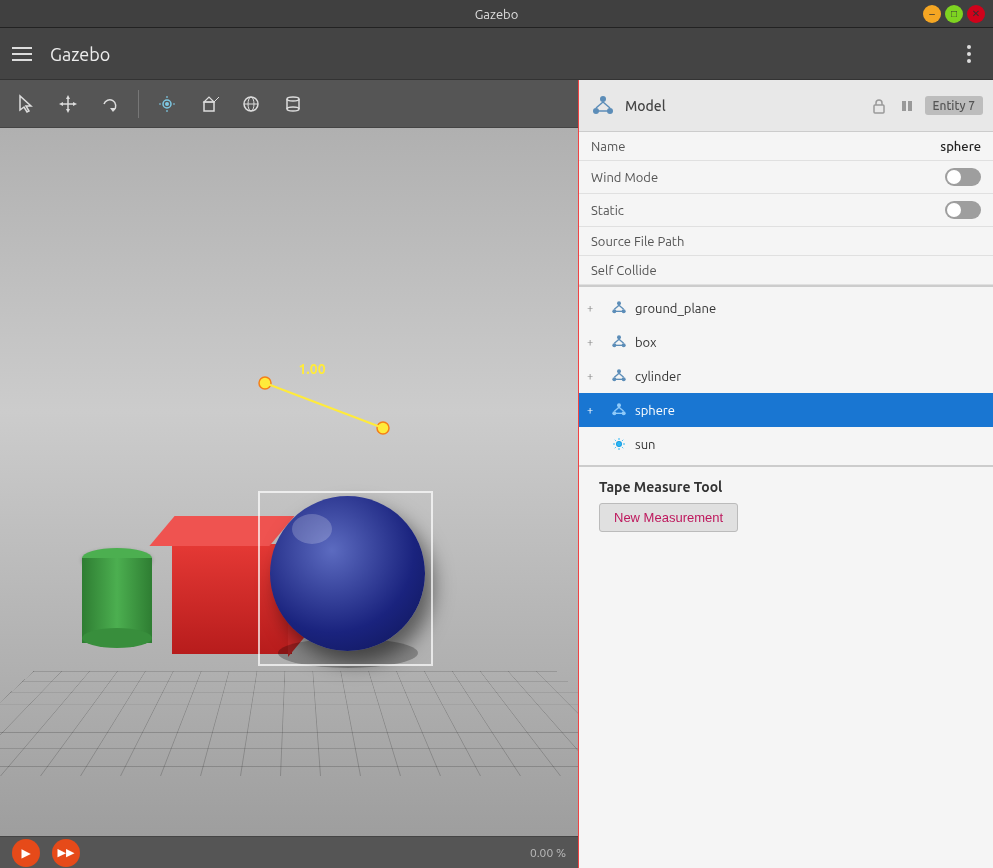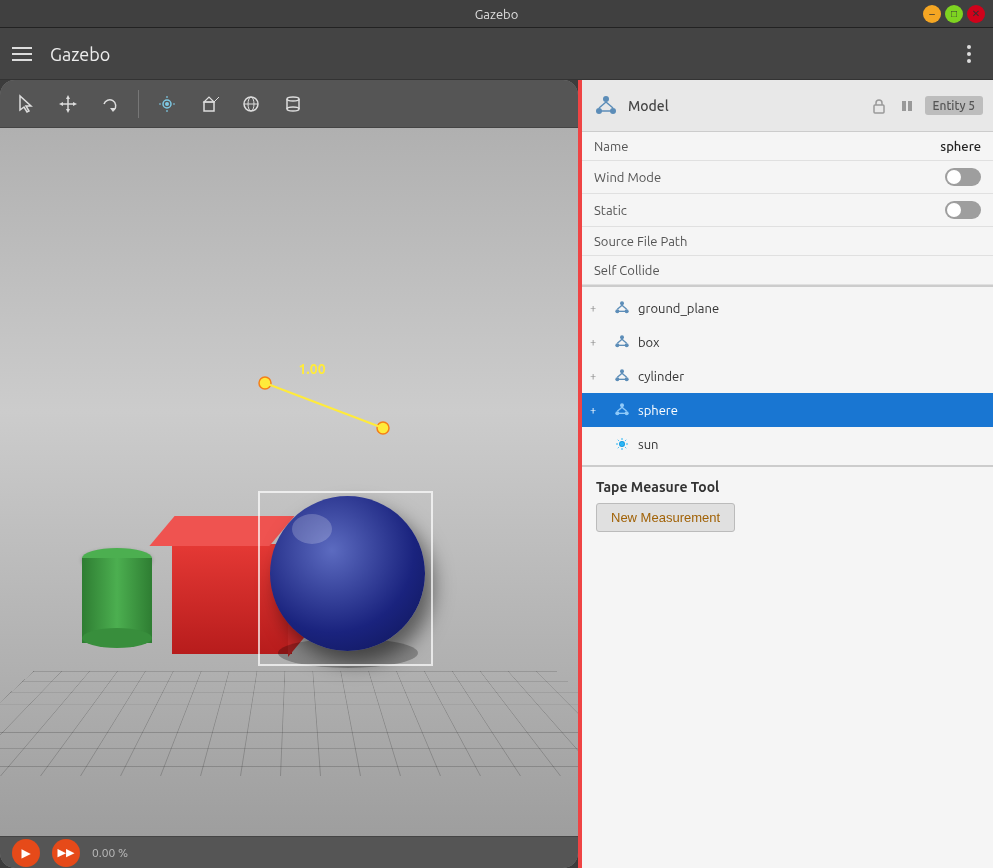--- a/index.html
+++ b/index.html
@@ -31,21 +31,21 @@
     .app-menu-icon span { display: block; width: 4px; height: 4px; background: #ddd; border-radius: 50%; }
 
     
     .main-layout {
       display: flex; width: 993px; height: calc(868px - 28px - 52px);
     }
 
     
     .viewport {
       flex: 0 0 578px; height: 100%; background: #888; position: relative; overflow: hidden;
-      display: flex; flex-direction: column; border-radius: 15px;
+      display: flex; flex-direction: column;
     }
     .toolbar {
       height: 48px; background: #555; display: flex; align-items: center; padding: 0 8px; gap: 6px;
       border-bottom: 1px solid #444;
     }
     .tool-btn {
       width: 36px; height: 36px; background: transparent; border: none; cursor: pointer;
       display: flex; align-items: center; justify-content: center; border-radius: 4px;
       color: #ddd; font-size: 16px;
     }
@@ -154,27 +154,27 @@
     .play-btn {
       width: 28px; height: 28px; border-radius: 50%; background: #e64a19;
       border: none; cursor: pointer; display: flex; align-items: center; justify-content: center;
       color: white; font-size: 12px;
     }
     .step-btn {
       width: 28px; height: 28px; border-radius: 50%; background: #e64a19;
       border: none; cursor: pointer; display: flex; align-items: center; justify-content: center;
       color: white; font-size: 11px;
     }
-    .status-center { flex: 1; display: flex; align-items: center; justify-content: flex-start; }
+    .status-center { flex: 1; display: flex; align-items: center; justify-content: flex-end; }
     .zoom-text { color: #bbb; font-size: 12px; }
 
     
     .right-panel {
       flex: 0 0 415px; height: 100%; background: #f5f5f5; display: flex; flex-direction: column;
-      border-left: 4px solid #ef4444; color: #333;
+      border-left: 1px solid #ef4444; color: #333;
     }
 
     
     .model-header {
       height: 52px; background: #e8e8e8; display: flex; align-items: center;
       padding: 0 10px; border-bottom: 1px solid #ccc; gap: 8px;
     }
     .model-icon {
       width: 28px; height: 28px; display: flex; align-items: center; justify-content: center;
     }
@@ -209,27 +209,27 @@
     .tree-item {
       height: 34px; display: flex; align-items: center; padding: 0 8px; gap: 6px;
       cursor: pointer; font-size: 13px; color: #333;
     }
     .tree-item.selected { background: #1976d2; color: #fff; }
     .tree-expand { width: 16px; color: #888; font-size: 11px; }
     .tree-item-icon { width: 20px; height: 20px; display: flex; align-items: center; justify-content: center; }
 
     
     .tape-tool {
-      border-top: 2px solid #ccc; padding: 12px 14px;
+      border-top: 2px solid #ccc; padding: 12px 20px;
       background: #f5f5f5;
     }
     .tape-tool-title { font-size: 14px; font-weight: 600; color: #333; margin-bottom: 8px; }
     .tape-distance { font-size: 13px; color: #333; margin-bottom: 10px; }
     .new-measurement-btn {
-      background: #e0e0e0; border: 1px solid #bbb; color: #a16207;
+      background: #e0e0e0; border: 1px solid #bbb; color: #be185d;
       padding: 6px 14px; border-radius: 3px; cursor: pointer; font-size: 13px;
     }
 
     
     .model-svg { width: 24px; height: 24px; }
   </style>
 </head>
 <body>
 
 <div class="titlebar">
@@ -378,21 +378,21 @@
             <rect x="3" y="7" width="10" height="8" rx="1" stroke="#999" stroke-width="1.5"></rect>
             <path d="M5 7V5a3 3 0 0 1 6 0v2" stroke="#999" stroke-width="1.5" fill="none"></path>
           </svg>
       </div>
       <div class="model-pause-icon">
         <svg width="16" height="16" viewBox="0 0 16 16" fill="none">
             <rect x="3" y="3" width="4" height="10" fill="#999"></rect>
             <rect x="9" y="3" width="4" height="10" fill="#999"></rect>
           </svg>
       </div>
-      <span class="entity-badge">Entity 5</span>
+      <span class="entity-badge">Entity 7</span>
     </div>
 
     <div class="props-section">
       <table class="props-table">
         <tbody>
           <tr>
             <td>Name</td>
             <td>sphere</td>
           </tr>
           <tr>

